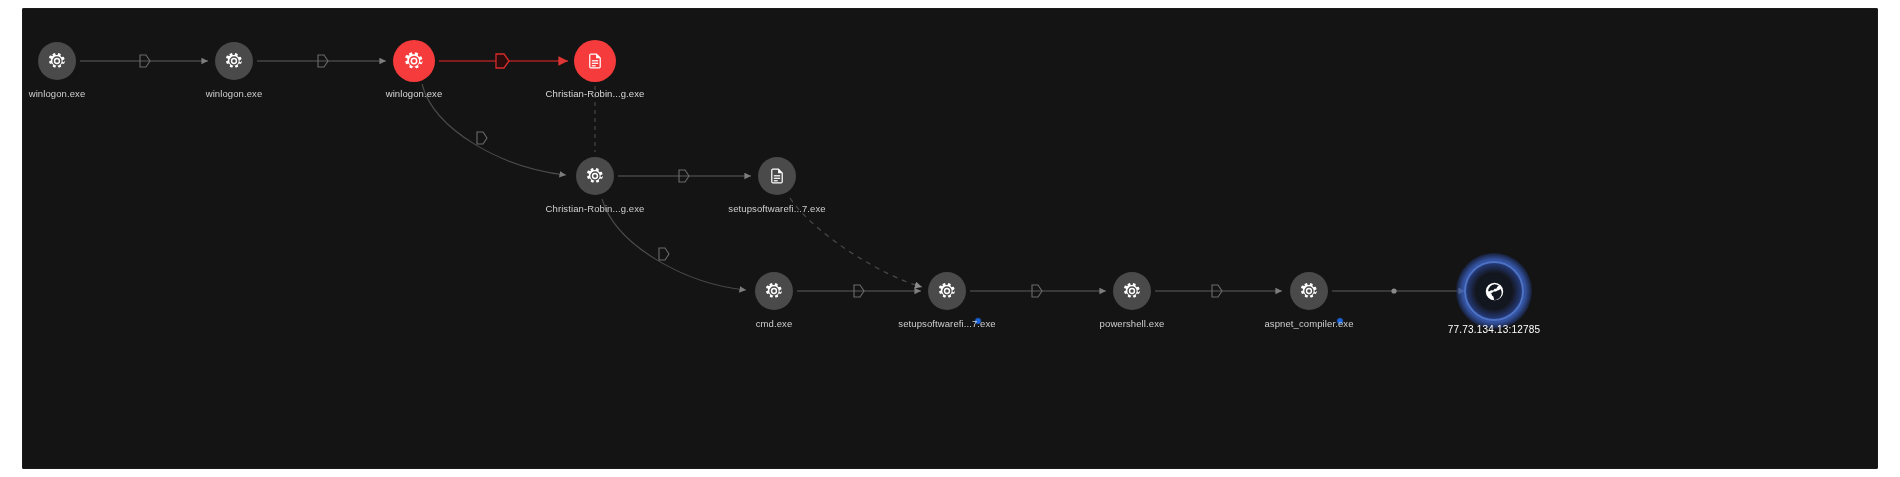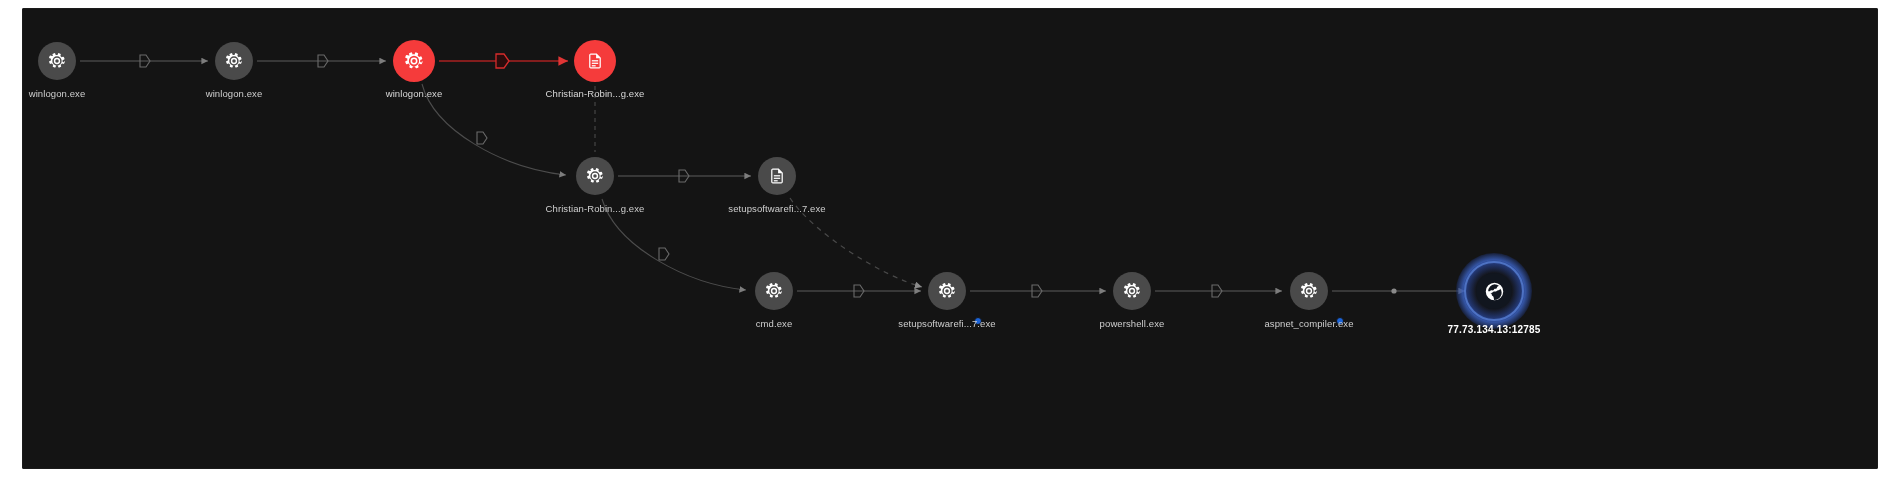--- a/index.html
+++ b/index.html
@@ -114,21 +114,21 @@
     white-space: nowrap;
     font-size: 9.5px;
     color: #cfcfcf;
     letter-spacing: 0.1px;
     text-align: center;
   }
   .label.red-label  { color: #d9d9d9; }
   .label.net-label  {
     top: 33px;
     color: #ffffff;
-    font-weight: bold;
+    font-weight: normal;
     font-size: 10px;
     letter-spacing: 0.2px;
   }
 </style>
 </head>
 <body>
 
 <div id="stage">
   <div id="canvas">
 

